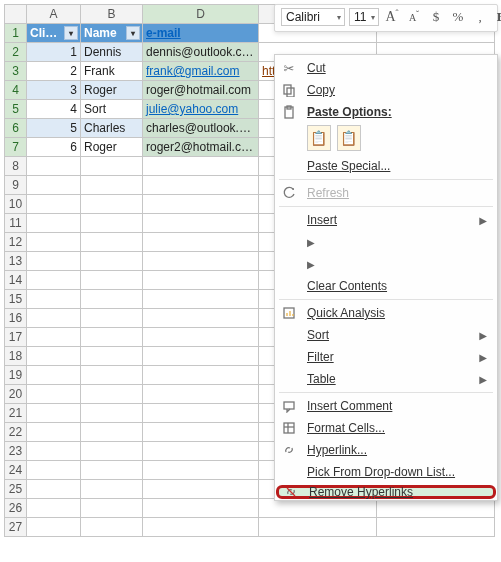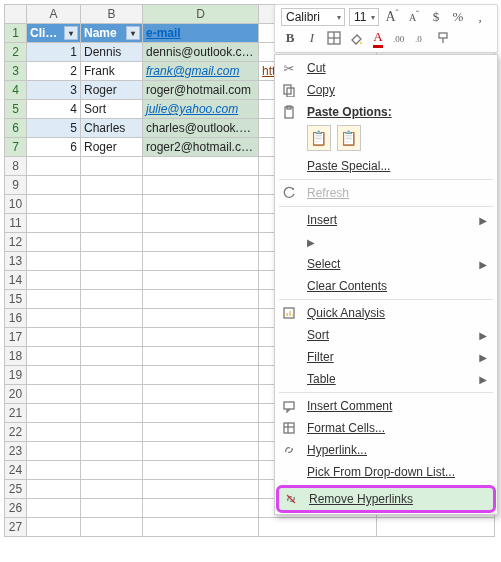--- a/index.html
+++ b/index.html
@@ -80,36 +80,36 @@
 
   
   .sel-col {
     background: #cfe2d1 !important;
     border: 1px solid #9bbaa0;
   }
   .sel-col a, .sel-col span { color:#0563c1; text-decoration: underline; margin-top: 36px; }
   .sel-colhdr { background: #d5e8d4 !important; color:#2a6f2a;}
 
   .num { text-align: right; }
-  .link { color:#0563c1; text-decoration: underline; font-style: italic; }
+  .link { color:#0563c1; text-decoration: underline; }
   .orange-link { color:#8c3a00; text-decoration: underline; }
 
   
   .mini-tb {
     position: absolute;
     left: 274px; top: 4px;
     width: 224px;
     background: #fefefe;
     border: 1px solid #d8d8d8;
     border-radius: 2px;
     padding: 3px 6px 5px 6px;
     font-size: 12px;
     box-shadow: 0 2px 4px rgba(0,0,0,.1);
     display: flex;
-    flex-direction: column;
+    flex-direction: row;
     gap: 3px;
   }
   .mini-row { display:flex; align-items:center; gap:4px; }
   .fontname {
     border: 1px solid #c8c8c8;
     padding: 1px 14px 1px 4px;
     width: 64px;
     background: #fff;
     position: relative;
   }
@@ -159,23 +159,23 @@
   .paste-btn {
     width: 24px; height: 26px;
     border: 1px solid #c8c8c8;
     background: #fff7e0;
     display:flex; align-items:center; justify-content:center;
     font-size:14px;
   }
 
   .ctx-highlight {
     background: #d8f0dc;
-    border: 3px solid #d946ef;
+    border: 3px solid #b91c1c;
     border-radius: 6px;
-    height: 28px;
+    height: 14px;
     margin: 2px -1px -1px -1px;
   }
 
   
   svg { stroke:#777; stroke-width:1.3; fill:none; }
 </style>
 </head>
 <body>
 
 <table class="sheet">
@@ -532,21 +532,20 @@
     <span class="icon"></span>
     <span class="label">Insert</span>
     <span class="arrow">▶</span>
   </div>
   <div class="ctx-item">
     <span class="icon"></span>
     <span class="arrow">▶</span>
   </div>
   <div class="ctx-item">
     <span class="icon"></span>
-    <span class="label">Select</span>
     <span class="arrow">▶</span>
   </div>
   <div class="ctx-item">
     <span class="icon"></span>
     <span class="label">Clear Contents</span>
   </div>
   <div class="ctx-sep"></div>
   <div class="ctx-item">
     <span class="icon">
         <svg width="14" height="14">

